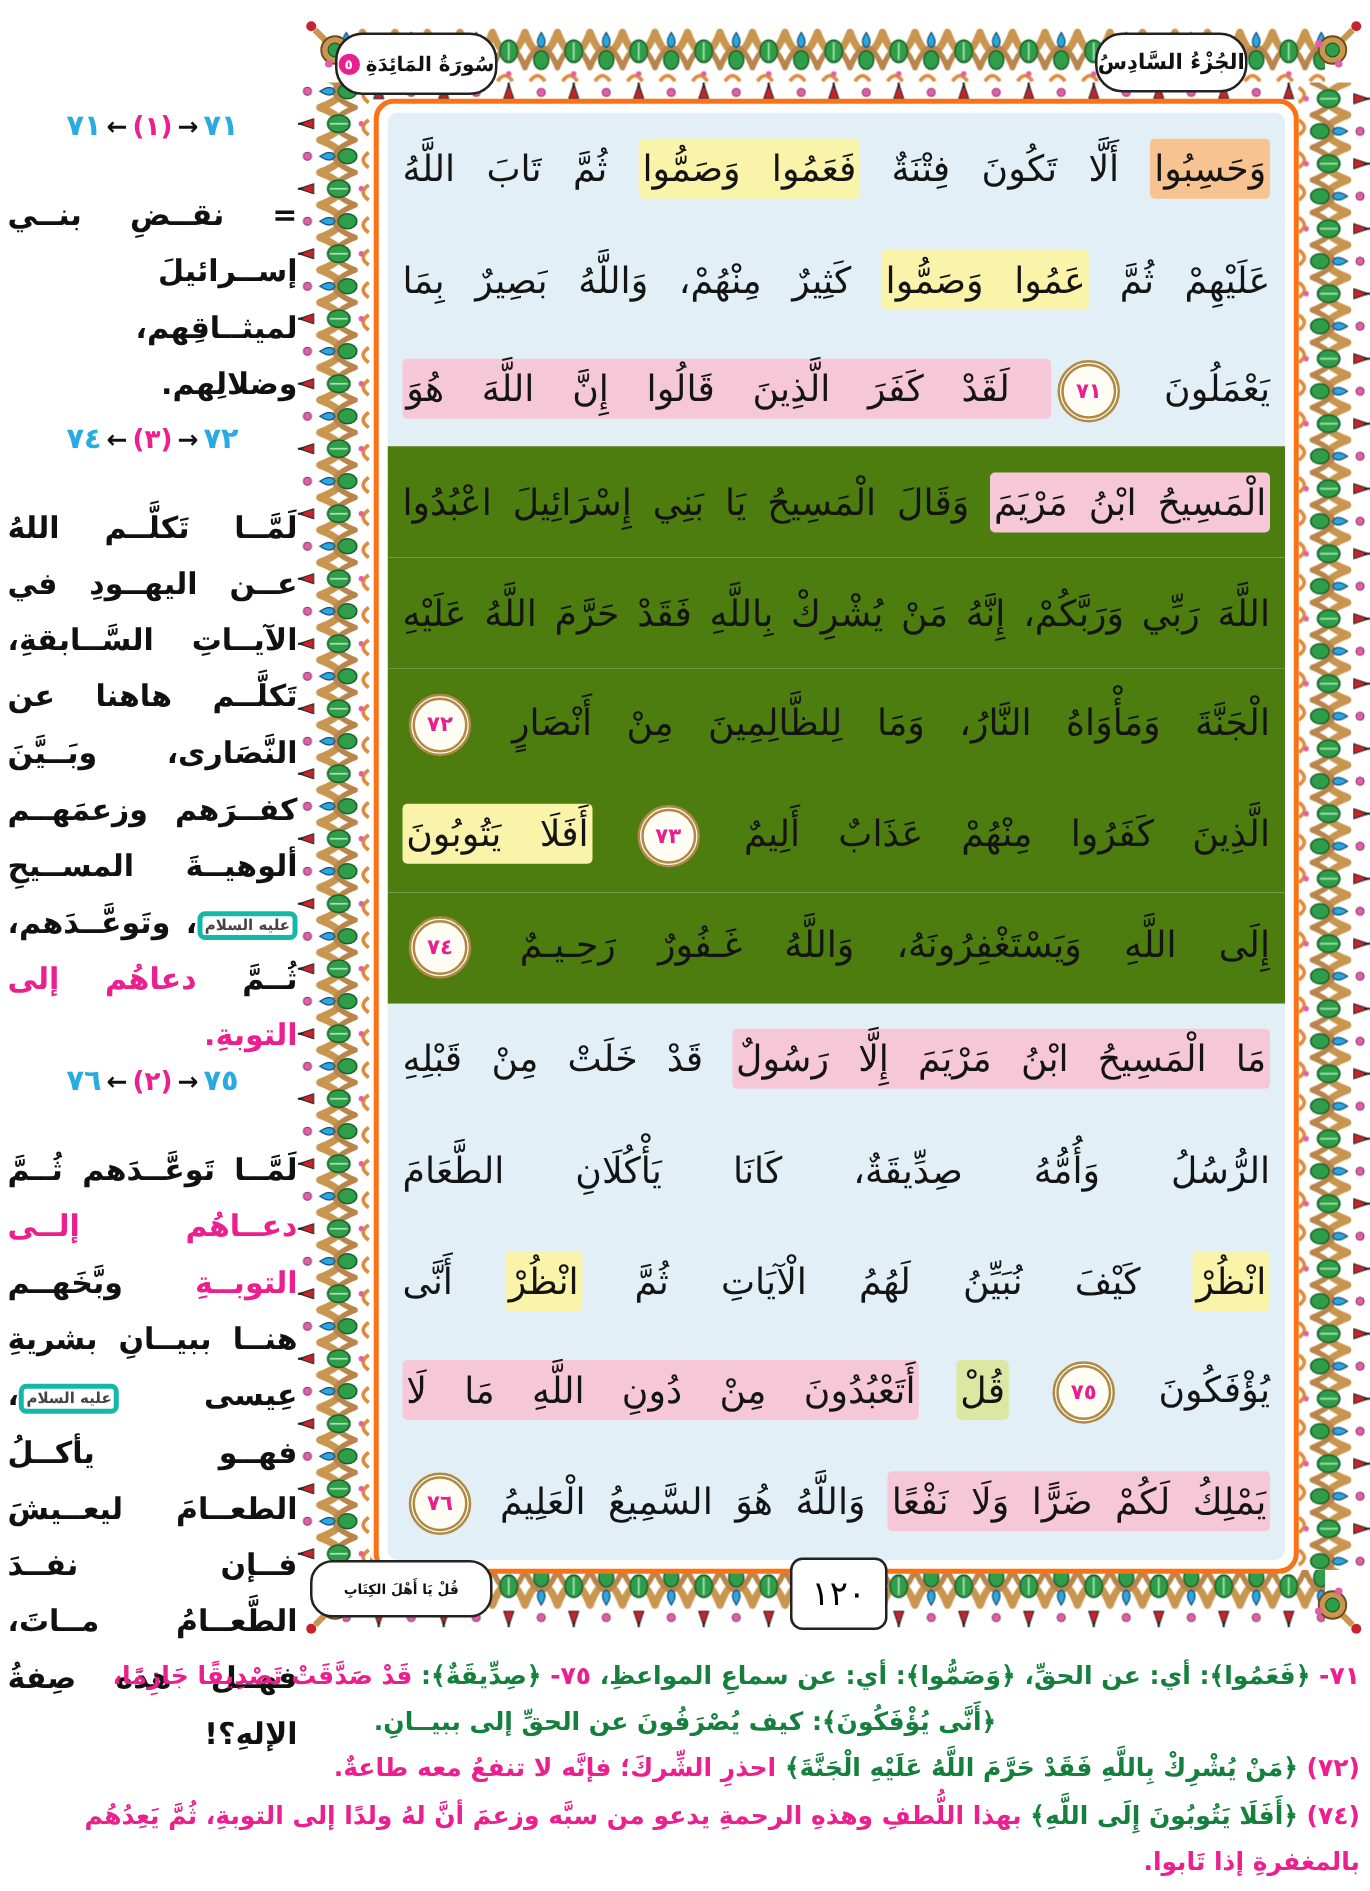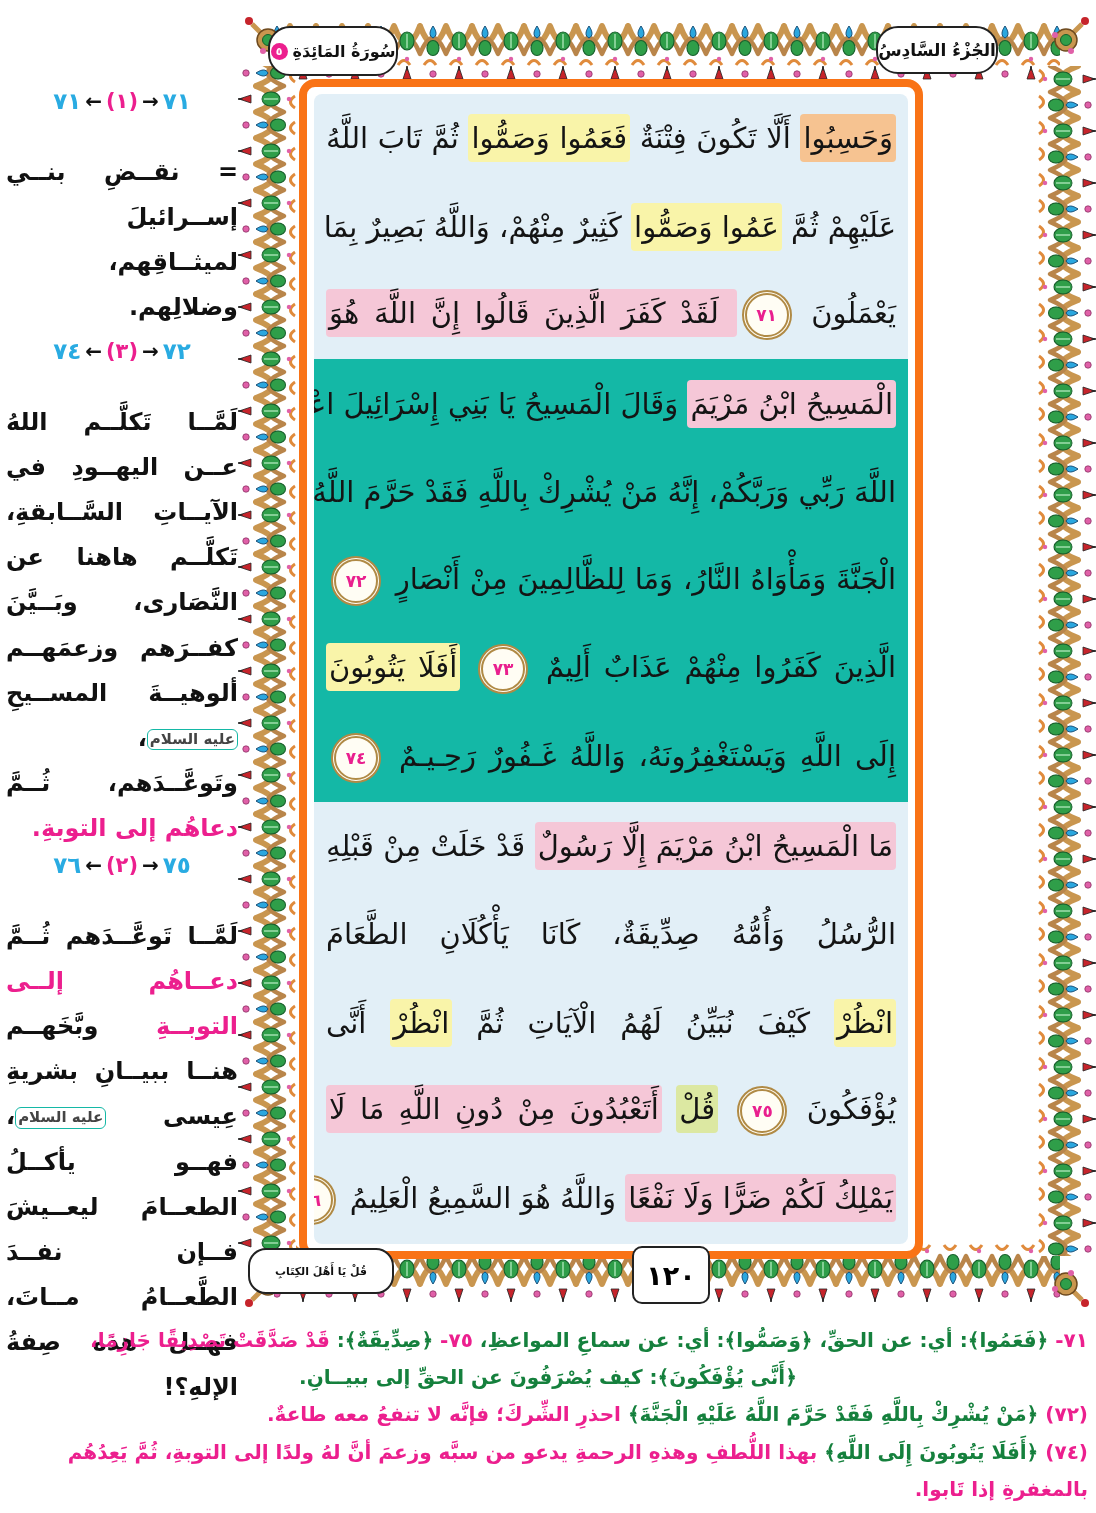--- a/index.html
+++ b/index.html
@@ -9,47 +9,47 @@
   
   .side-sec{position:absolute;left:6px;width:232px;direction:rtl;}
   .sec-0{top:88px;} .sec-1{top:338px;} .sec-2{top:852px;}
   .range-row{direction:ltr;display:flex;justify-content:center;align-items:center;
              gap:4px;font-weight:bold;font-size:23px;margin-bottom:14px;}
   .range-num{color:#29abe2;} .range-mid{color:#ec1f8e;font-size:21px;}
   .range-arrow{color:#111;font-size:20px;line-height:1;}
   .side-body{font-size:24px;font-weight:bold;color:#111;line-height:1.88;
              text-align:justify;text-align-last:right;margin-top:36px;}
   .side-body .mag{color:#ec1f8e;}
-  .pbuh{display:inline-block;font-size:15px;color:#444;border:1px solid #14b8a6;
+  .pbuh{display:inline-block;font-size:12px;color:#444;border:4px solid #14b8a6;
         border-radius:6px;padding:0 2px;vertical-align:2px;line-height:1.3;}
 
   
   #frame-svg{position:absolute;left:238px;top:8px;}
 
   .cartouche{position:absolute;background:#fff;border:2px solid #222;border-radius:22px;
              display:flex;align-items:center;justify-content:center;gap:5px;
              font-weight:bold;color:#111;z-index:5;direction:rtl;}
   #juz-cart{left:876px;top:26px;width:118px;height:44px;font-size:17px;}
   #surah-cart{left:268px;top:26px;width:126px;height:46px;font-size:16px;}
   #catch-cart{left:248px;top:1248px;width:142px;height:42px;font-size:11px;border-radius:18px;}
   #pagenum-box{position:absolute;left:632px;top:1246px;width:74px;height:54px;background:#fff;
                border:2px solid #222;border-radius:10px;display:flex;align-items:center;
-               justify-content:center;font-size:27px;font-weight:bold;z-index:5;}
+               justify-content:center;font-size:27px;font-weight:normal;z-index:5;}
   .surah-badge{display:inline-flex;width:17px;height:17px;border-radius:50%;background:#ec1f8e;
                color:#fff;font-size:11px;align-items:center;justify-content:center;flex:0 0 auto;}
 
   
-  #panel{position:absolute;left:299px;top:79px;width:624px;height:1180px;z-index:4;
-         background:#fff;border:8px solid #f97316;border-radius:16px;padding:7px;box-sizing:border-box;}
+  #panel{position:absolute;left:299px;top:79px;width:740px;height:1180px;z-index:4;
+         background:#fff;border:4px solid #f97316;border-radius:16px;padding:7px;box-sizing:border-box;}
   #panel-inner{width:100%;height:100%;border-radius:8px;overflow:hidden;
                display:flex;flex-direction:column;}
   .qline{flex:1;direction:rtl;text-align:justify;text-align-last:justify;white-space:nowrap;
          font-size:29px;color:#141414;padding:0 12px;display:flex;align-items:center;}
   .qline-in{flex:1;text-align:justify;text-align-last:justify;}
-  .bg-b{background:#e2eff7;} .bg-w{background:#14b8a6;}
+  .bg-b{background:#e2eff7;} .bg-w{background:#4d7c0f;}
   .hl{padding:7px 3px;border-radius:4px;}
   .hl-y{background:#f9f4a9;} .hl-p{background:#f5c7d7;}
   .hl-o{background:#f6c391;} .hl-g{background:#dce8a2;}
   .medallion{display:inline-flex;align-items:center;justify-content:center;
              width:40px;height:40px;border-radius:50%;border:5px double #b08a45;
              background:#fffdf4;color:#e91f8e;font-size:17px;font-weight:bold;
              vertical-align:middle;margin:0 5px;}
 
   
   #footnotes{position:absolute;left:8px;top:1322px;width:1080px;direction:rtl;

